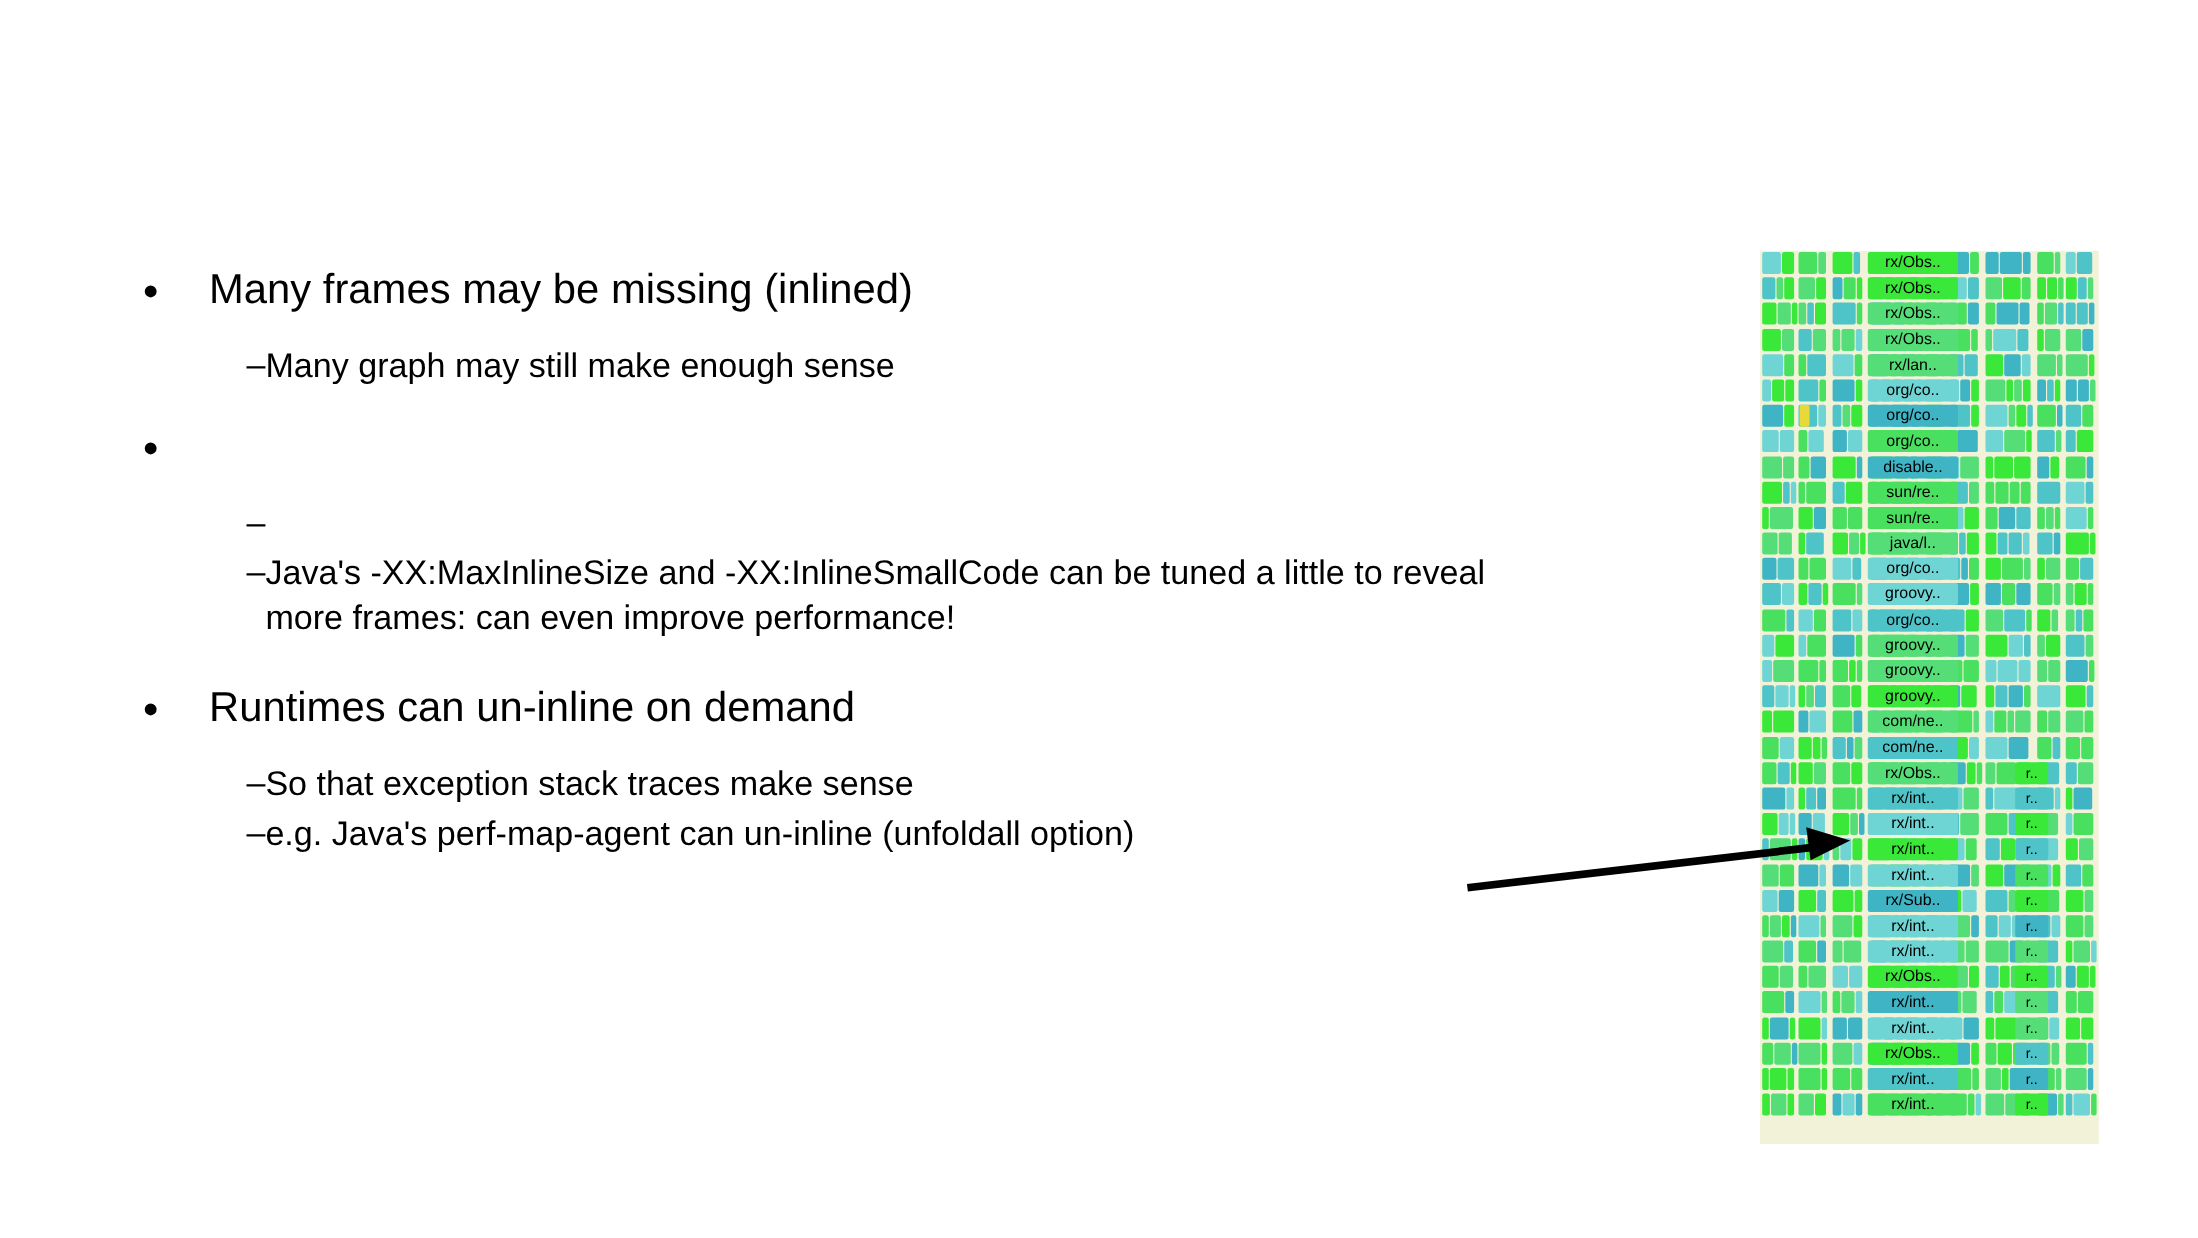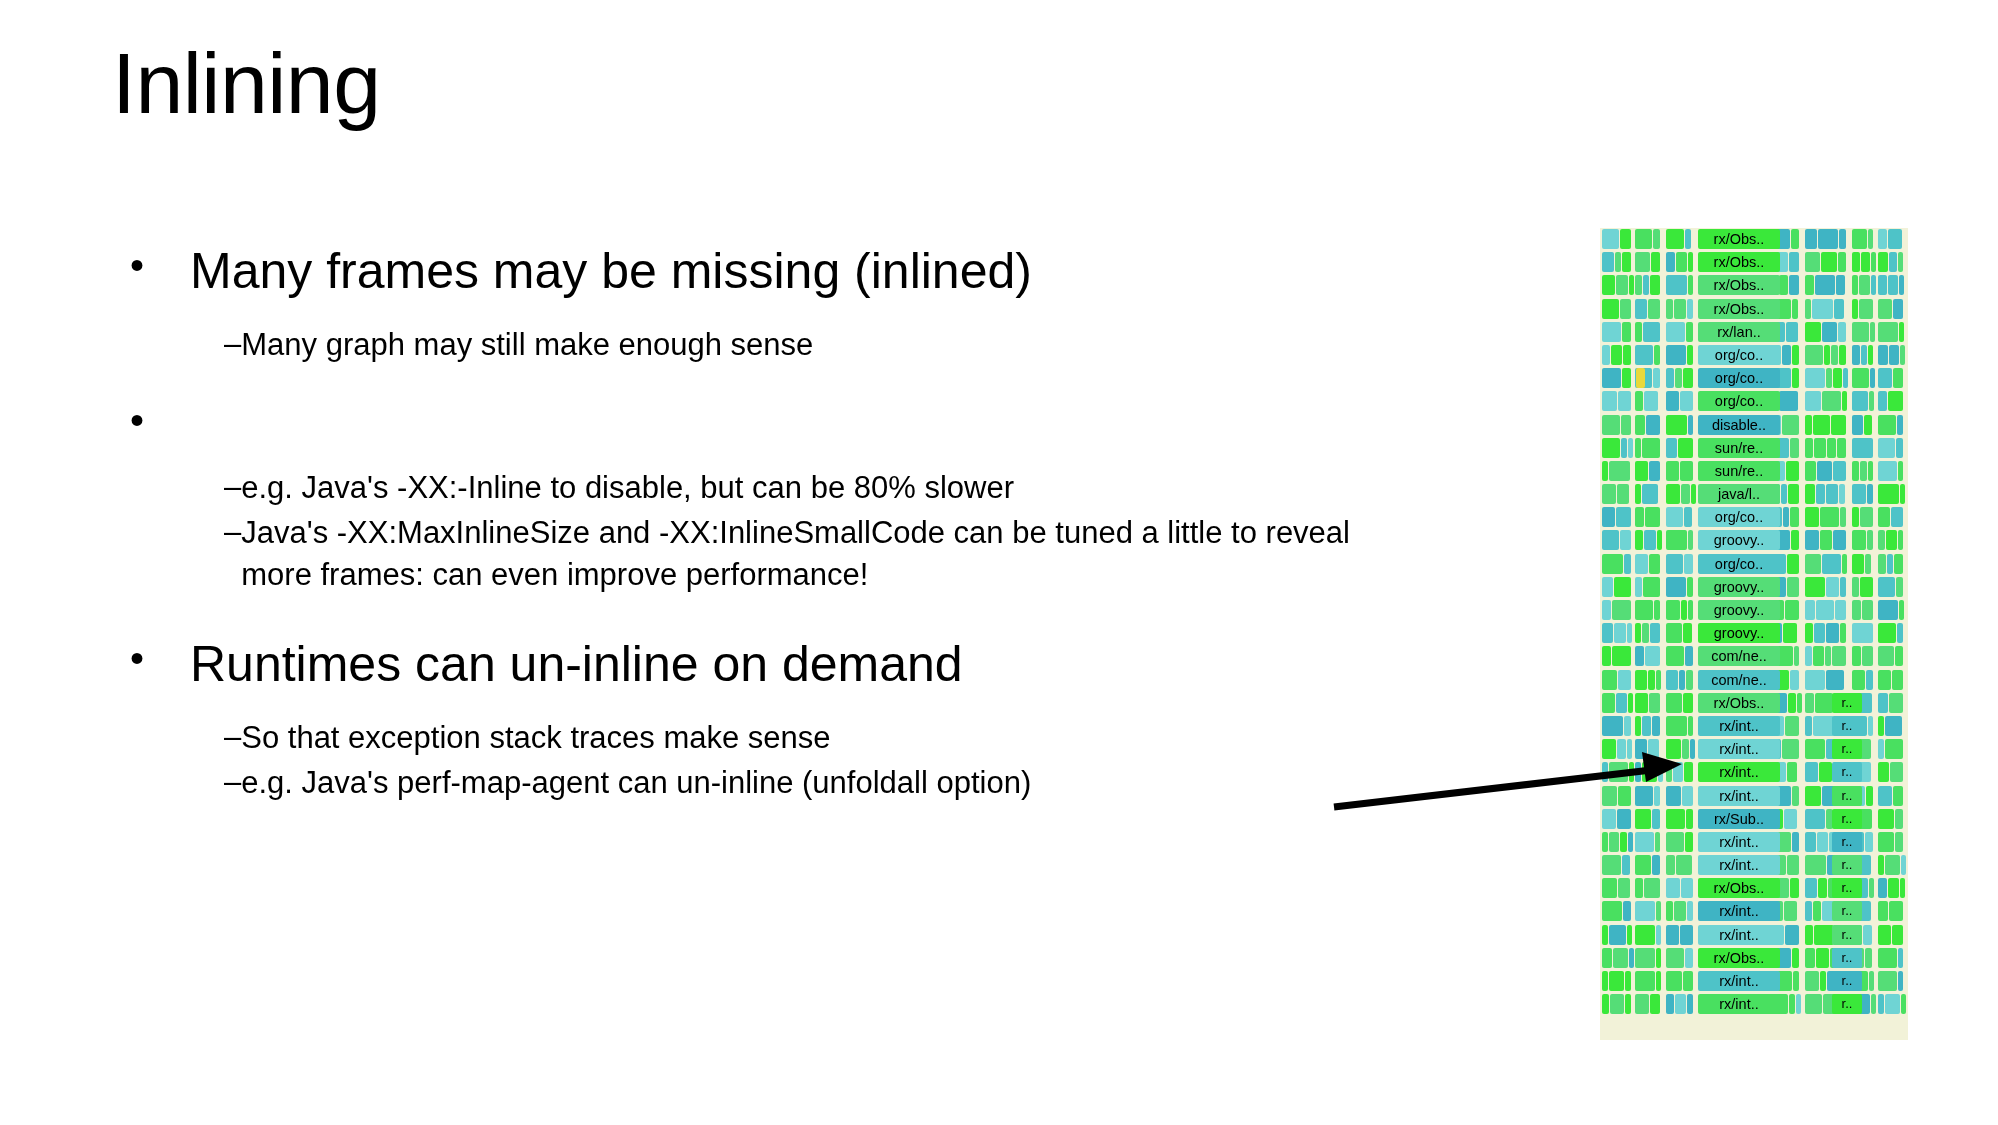--- a/index.html
+++ b/index.html
@@ -49,21 +49,21 @@
   .lvl1 .bullet {
     flex: 0 0 78px;
     font-size: 40px;
     line-height: 1.25;
     color: #000;
     text-align: left;
     padding-left: 18px;
     box-sizing: border-box;
   }
   .lvl1 .txt {
-    font-size: 50px;
+    font-size: 38px;
     line-height: 1.24;
     color: #000000;
     font-weight: 400;
     white-space: nowrap;
   }
 
   .lvl2 {
     position: relative;
     display: flex;
     align-items: flex-start;
@@ -139,21 +139,20 @@
     width: 370px;
     height: 90px;
     pointer-events: none;
   }
 </style>
 </head>
 <body>
 
 <div class="slide">
 
-  <div class="slide-title">Inlining</div>
 
   <div class="body-block">
 
     <div class="lvl1">
       <span class="bullet">•</span>
       <span class="txt">Many frames may be missing (inlined)</span>
     </div>
     <div class="gap-sm"></div>
     <div class="lvl2">
       <span class="dash">–</span>
@@ -161,21 +160,20 @@
     </div>
 
     <div class="gap-md"></div>
 
     <div class="lvl1">
       <span class="bullet">•</span>
     </div>
     <div class="gap-sm"></div>
     <div class="lvl2">
       <span class="dash">–</span>
-      <span class="txt">e.g. Java's -XX:-Inline to disable, but can be 80% slower</span>
     </div>
     <div class="lvl2">
       <span class="dash">–</span>
       <span class="txt">Java's -XX:MaxInlineSize and -XX:InlineSmallCode can be tuned a little to reveal more frames: can even improve performance!</span>
     </div>
 
     <div class="gap-lg"></div>
 
     <div class="lvl1">
       <span class="bullet">•</span>

